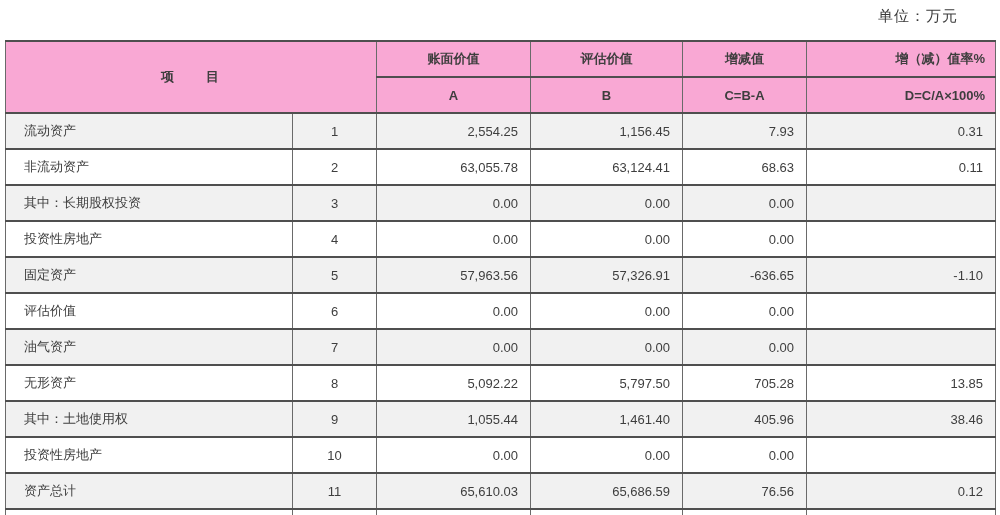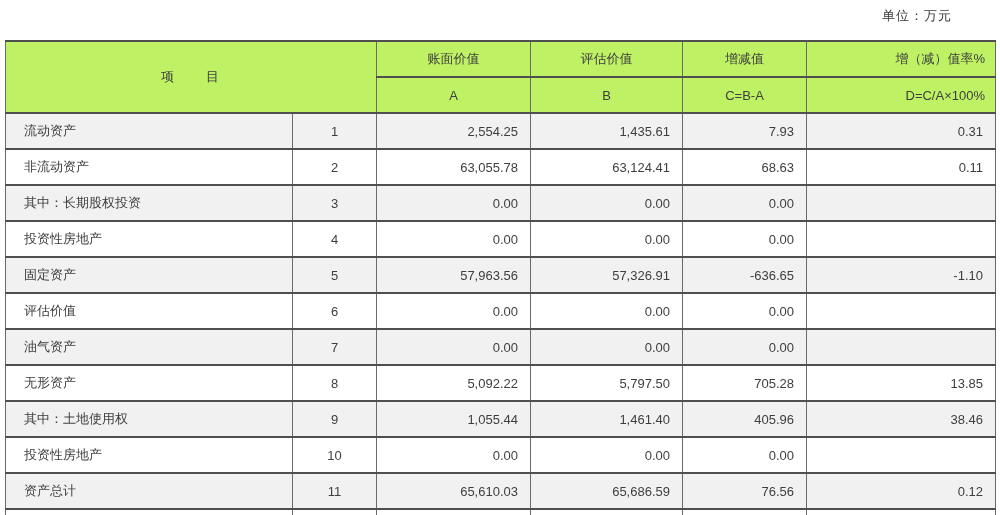--- a/index.html
+++ b/index.html
@@ -11,22 +11,22 @@
   .page {
     position: relative;
     width: 1000px;
     height: 515px;
     overflow: hidden;
     background: #ffffff;
   }
   .unit-label {
     position: absolute;
     top: 7px;
-    right: 48px;
-    font-size: 13px;
+    right: 42px;
+    font-size: 15px;
     color: #3a3a3a;
     letter-spacing: 1px;
   }
   table.val-table {
     position: absolute;
     top: 40px;
     left: 5px;
     width: 990px;
     border-collapse: collapse;
     table-layout: fixed;
@@ -37,23 +37,23 @@
     border-left: 1px solid #6a6a6a;
     border-right: 1px solid #6a6a6a;
     border-top: 2px solid #4f4f4f;
     border-bottom: 2px solid #4f4f4f;
     padding: 0;
     overflow: hidden;
     white-space: nowrap;
   }
   .val-table thead th {
     height: 34px;
-    font-weight: normal;
+    font-weight: bold;
     text-align: center;
-    background: #bef264;
+    background: #f9a8d4;
   }
   .val-table thead th.item-head {
     letter-spacing: 2px;
   }
   .val-table thead th.rate-head {
     text-align: right;
     padding-right: 10px;
     padding-left: 36px;
   }
   .val-table tbody td {
@@ -109,21 +109,21 @@
         <th>B</th>
         <th>C=B-A</th>
         <th class="rate-head">D=C/A×100%</th>
       </tr>
     </thead>
     <tbody class="data-rows">
         <tr>
       <td class="name">流动资产</td>
       <td class="no">1</td>
       <td class="num">2,554.25</td>
-      <td class="num">1,435.61</td>
+      <td class="num">1,156.45</td>
       <td class="num">7.93</td>
       <td class="num">0.31</td>
     </tr>
         <tr>
       <td class="name">非流动资产</td>
       <td class="no">2</td>
       <td class="num">63,055.78</td>
       <td class="num">63,124.41</td>
       <td class="num">68.63</td>
       <td class="num">0.11</td>

